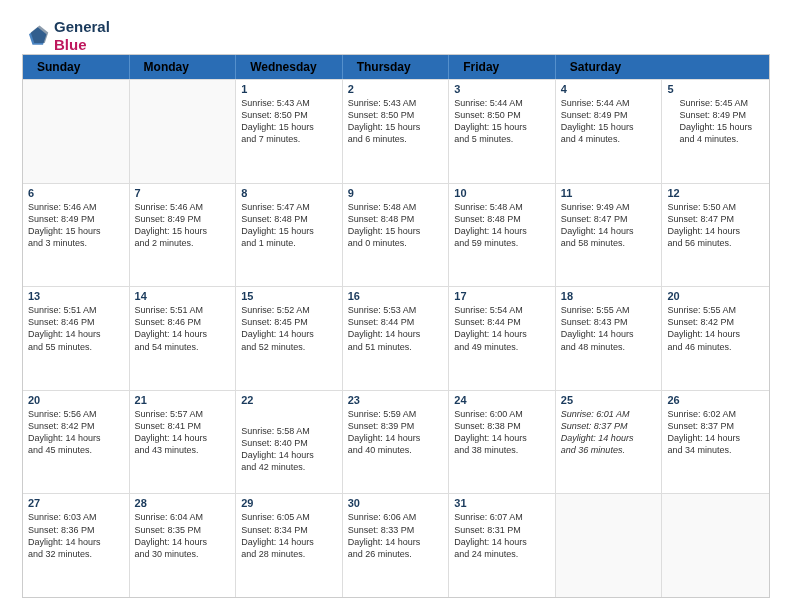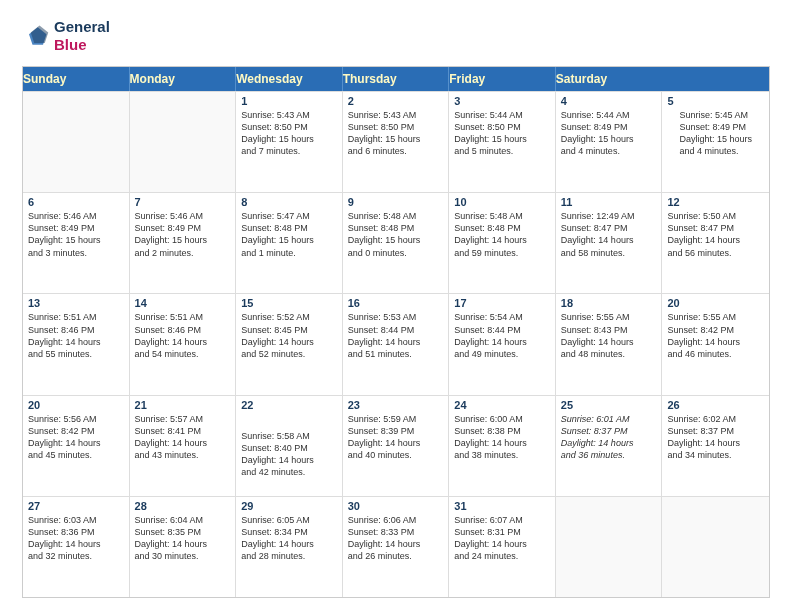--- a/index.html
+++ b/index.html
@@ -14,21 +14,21 @@
       width: 792px;
       height: 612px;
       padding: 18px 22px 14px 22px;
       display: flex;
       flex-direction: column;
     }
     .header {
       display: flex;
       justify-content: space-between;
       align-items: flex-start;
-      margin-bottom: 12px;
+      margin-bottom: 0;
     }
     .logo {
       display: flex;
       align-items: center;
       gap: 4px;
     }
     .logo-text {
       font-size: 15px;
       font-weight: bold;
       color: #1a3a5c;
@@ -57,24 +57,24 @@
       display: flex;
       flex-direction: column;
       border: 1px solid #ccc;
     }
     .cal-header {
       display: grid;
       grid-template-columns: repeat(7, 1fr);
       background: #2a6db5;
     }
     .cal-header-cell {
-      color: #fef9c3;
+      color: #000000;
       font-size: 12px;
       font-weight: bold;
-      padding: 5px 0;
+      padding: 5px 14px;
       text-align: left;
       border-right: 1px solid #5590cc;
     }
     .cal-header-cell:last-child { border-right: none; }
     .cal-body {
       flex: 1;
       display: flex;
       flex-direction: column;
     }
     .cal-row {
@@ -205,21 +205,21 @@
           </div>
           <div class="cal-cell">
             <div class="day-num">10</div>
             <div class="cell-text" style="white-space: pre-line;">Sunrise: 5:48 AM
 Sunset: 8:48 PM
 Daylight: 14 hours
 and 59 minutes.</div>
           </div>
           <div class="cal-cell">
             <div class="day-num">11</div>
-            <div class="cell-text" style="white-space: pre-line;">Sunrise: 12:49 AM
+            <div class="cell-text" style="white-space: pre-line;">Sunrise: 9:49 AM
 Sunset: 8:47 PM
 Daylight: 14 hours
 and 58 minutes.</div>
           </div>
           <div class="cal-cell">
             <div class="day-num">12</div>
             <div class="cell-text" style="white-space: pre-line;">Sunrise: 5:50 AM
 Sunset: 8:47 PM
 Daylight: 14 hours
 and 56 minutes.</div>

